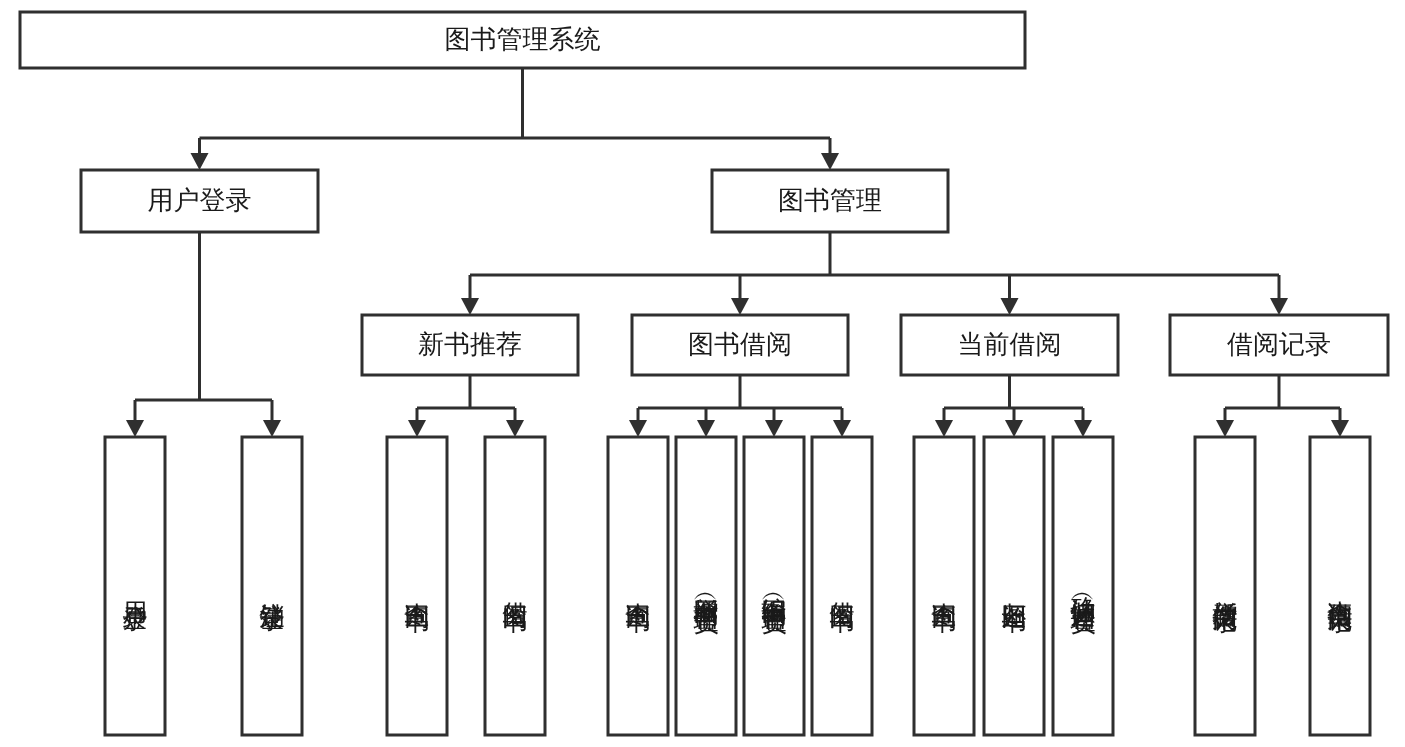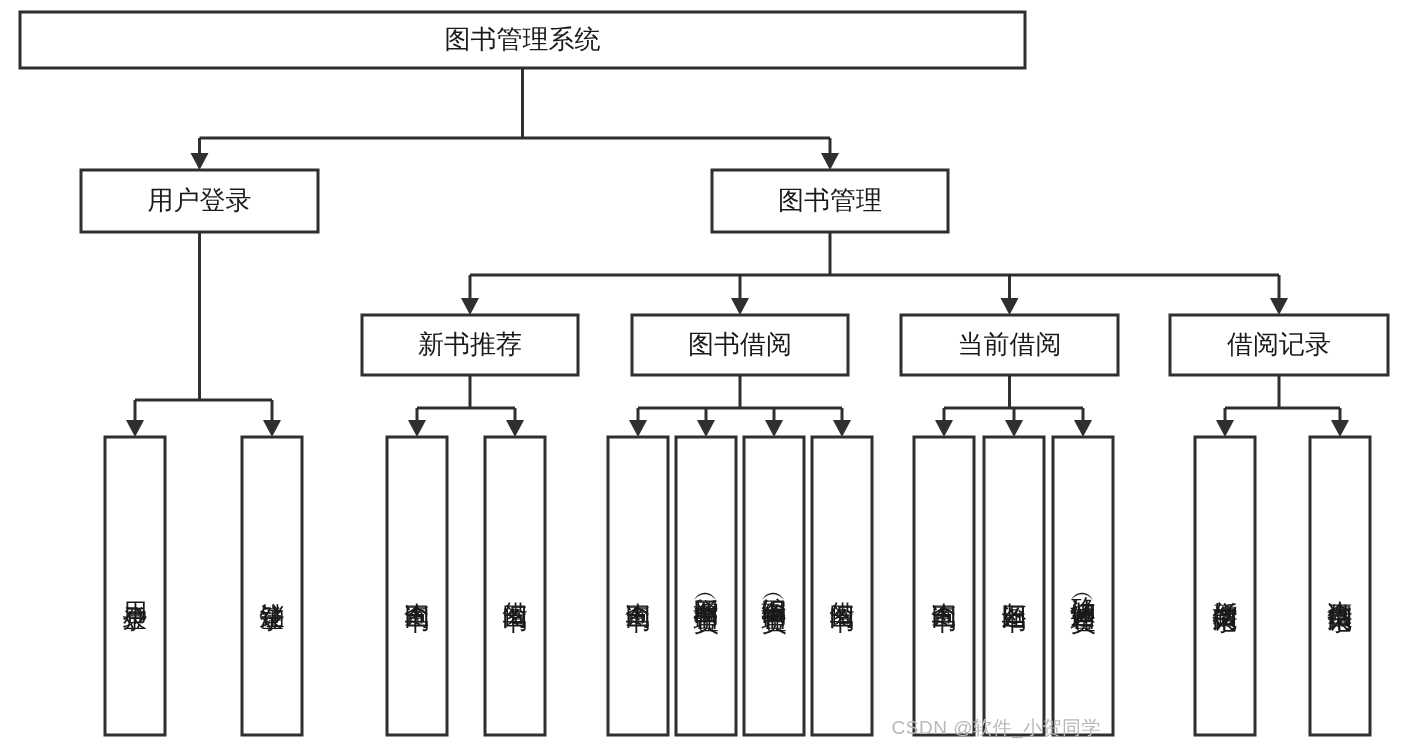--- a/index.html
+++ b/index.html
@@ -175,14 +175,13 @@
       <div class="vlabel-wrap" style="left: 608px; top: 437px; width: 60px; height: 298px;">查询图书</div>
       <div class="vlabel-wrap" style="left: 676px; top: 437px; width: 60px; height: 298px;">新增图书（管理员）</div>
       <div class="vlabel-wrap" style="left: 744px; top: 437px; width: 60px; height: 298px;">编辑图书（管理员）</div>
       <div class="vlabel-wrap" style="left: 812px; top: 437px; width: 60px; height: 298px;">借阅图书</div>
       <div class="vlabel-wrap" style="left: 914px; top: 437px; width: 60px; height: 298px;">查询图书</div>
       <div class="vlabel-wrap" style="left: 984px; top: 437px; width: 60px; height: 298px;">归还图书</div>
       <div class="vlabel-wrap" style="left: 1053px; top: 437px; width: 60px; height: 298px;">确认归还（管理员）</div>
       <div class="vlabel-wrap" style="left: 1195px; top: 437px; width: 60px; height: 298px;">新增借阅记录</div>
       <div class="vlabel-wrap" style="left: 1310px; top: 437px; width: 60px; height: 298px;">查询借阅记录</div>
     </div>
-  <div class="watermark">CSDN @软件_小贺同学</div>
 </div>
 
 </body></html>

